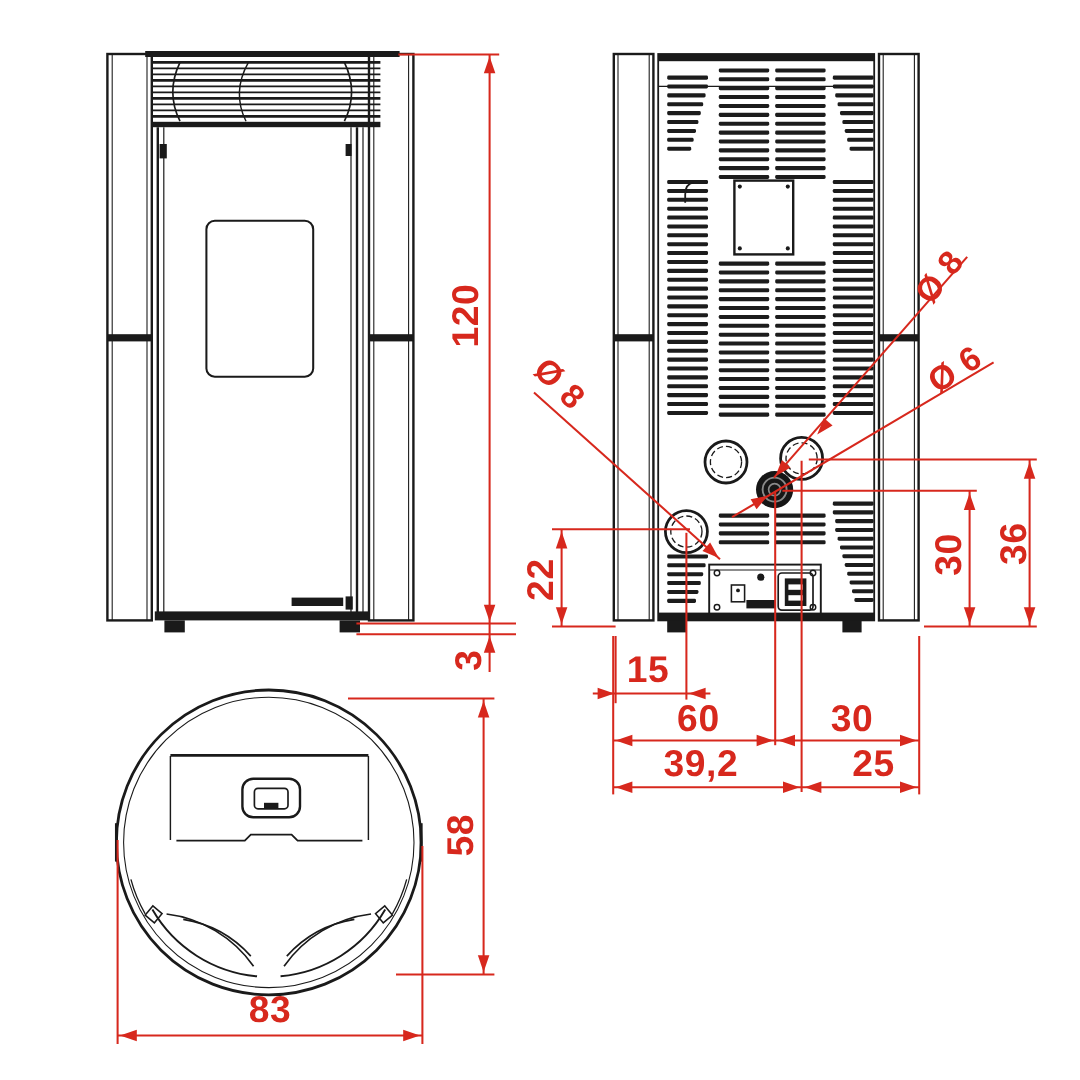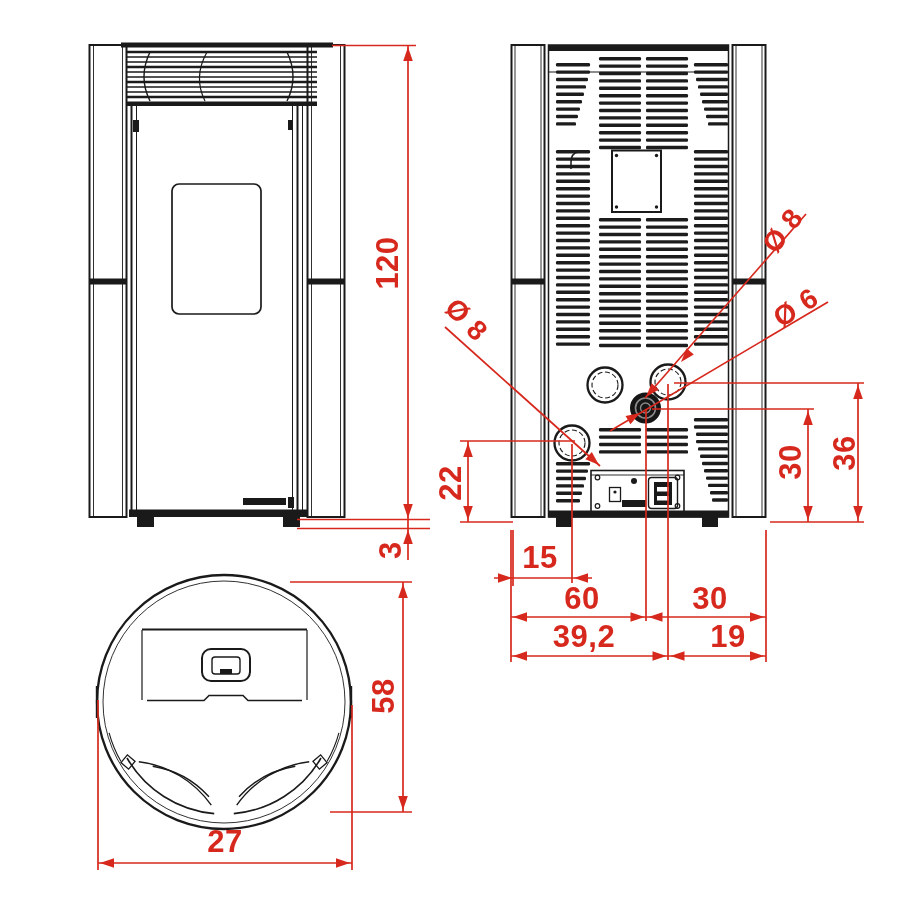--- a/index.html
+++ b/index.html
@@ -402,25 +402,25 @@
     <use href="#arr" transform="translate(403,584) rotate(-90)"></use>
     <use href="#arr" transform="translate(403,810) rotate(90)"></use>
     <use href="#arr" transform="translate(100,863) rotate(180)"></use>
     <use href="#arr" transform="translate(350,863)"></use>
   </g>
 </svg>
 
   <span class="dl r90" style="left:388px;top:263px;">120</span>
   <span class="dl r90" style="left:391px;top:550px;">3</span>
   <span class="dl r90" style="left:384px;top:696px;">58</span>
-  <span class="dl r0" style="left:225px;top:842px;">27</span>
+  <span class="dl r0" style="left:225px;top:842px;">83</span>
   <span class="dl r0" style="left:540px;top:558px;text-align:center;">15</span>
   <span class="dl r0" style="left:582px;top:599px;">60</span>
   <span class="dl r0" style="left:710px;top:599px;">30</span>
   <span class="dl r0" style="left:584px;top:637px;text-align:right;">39,2</span>
-  <span class="dl r0" style="left:728px;top:637px;">19</span>
+  <span class="dl r0" style="left:728px;top:637px;">25</span>
   <span class="dl r90" style="left:451px;top:483px;">22</span>
   <span class="dl r90" style="left:791px;top:462px;">30</span>
   <span class="dl r90" style="left:845px;top:453px;">36</span>
   <span class="dl small r45" style="left:466px;top:320px;">Ø 8</span>
   <span class="dl small rm52" style="left:783px;top:231px;">Ø 8</span>
   <span class="dl small rm33" style="left:796px;top:308px;">Ø 6</span>
 </div>
 
 </body></html>

